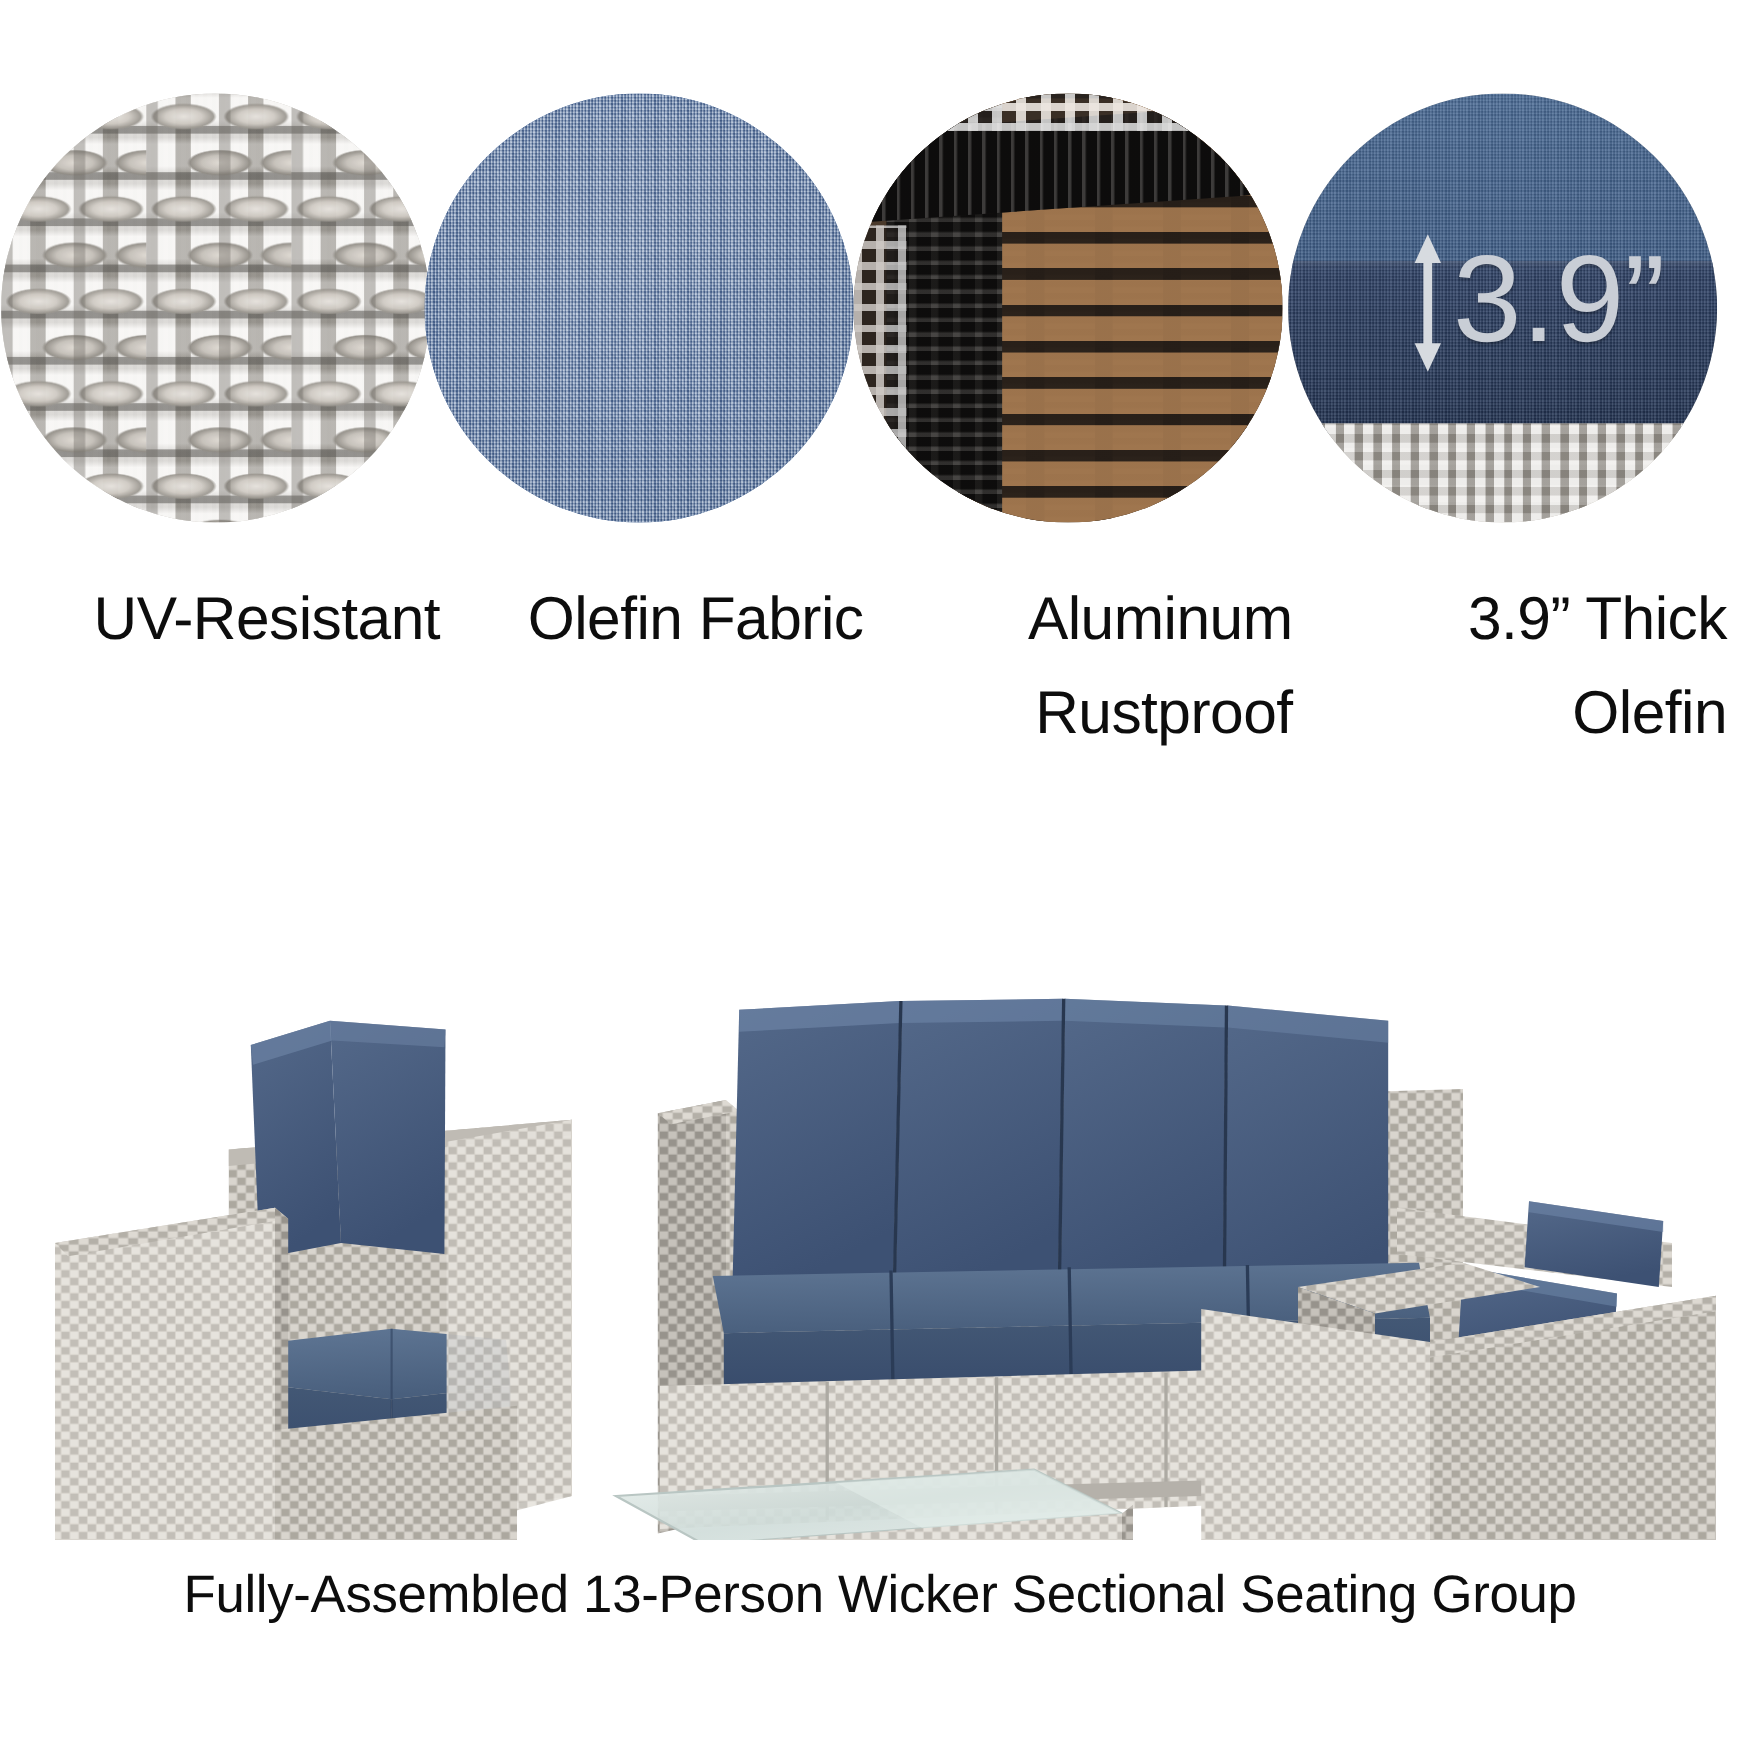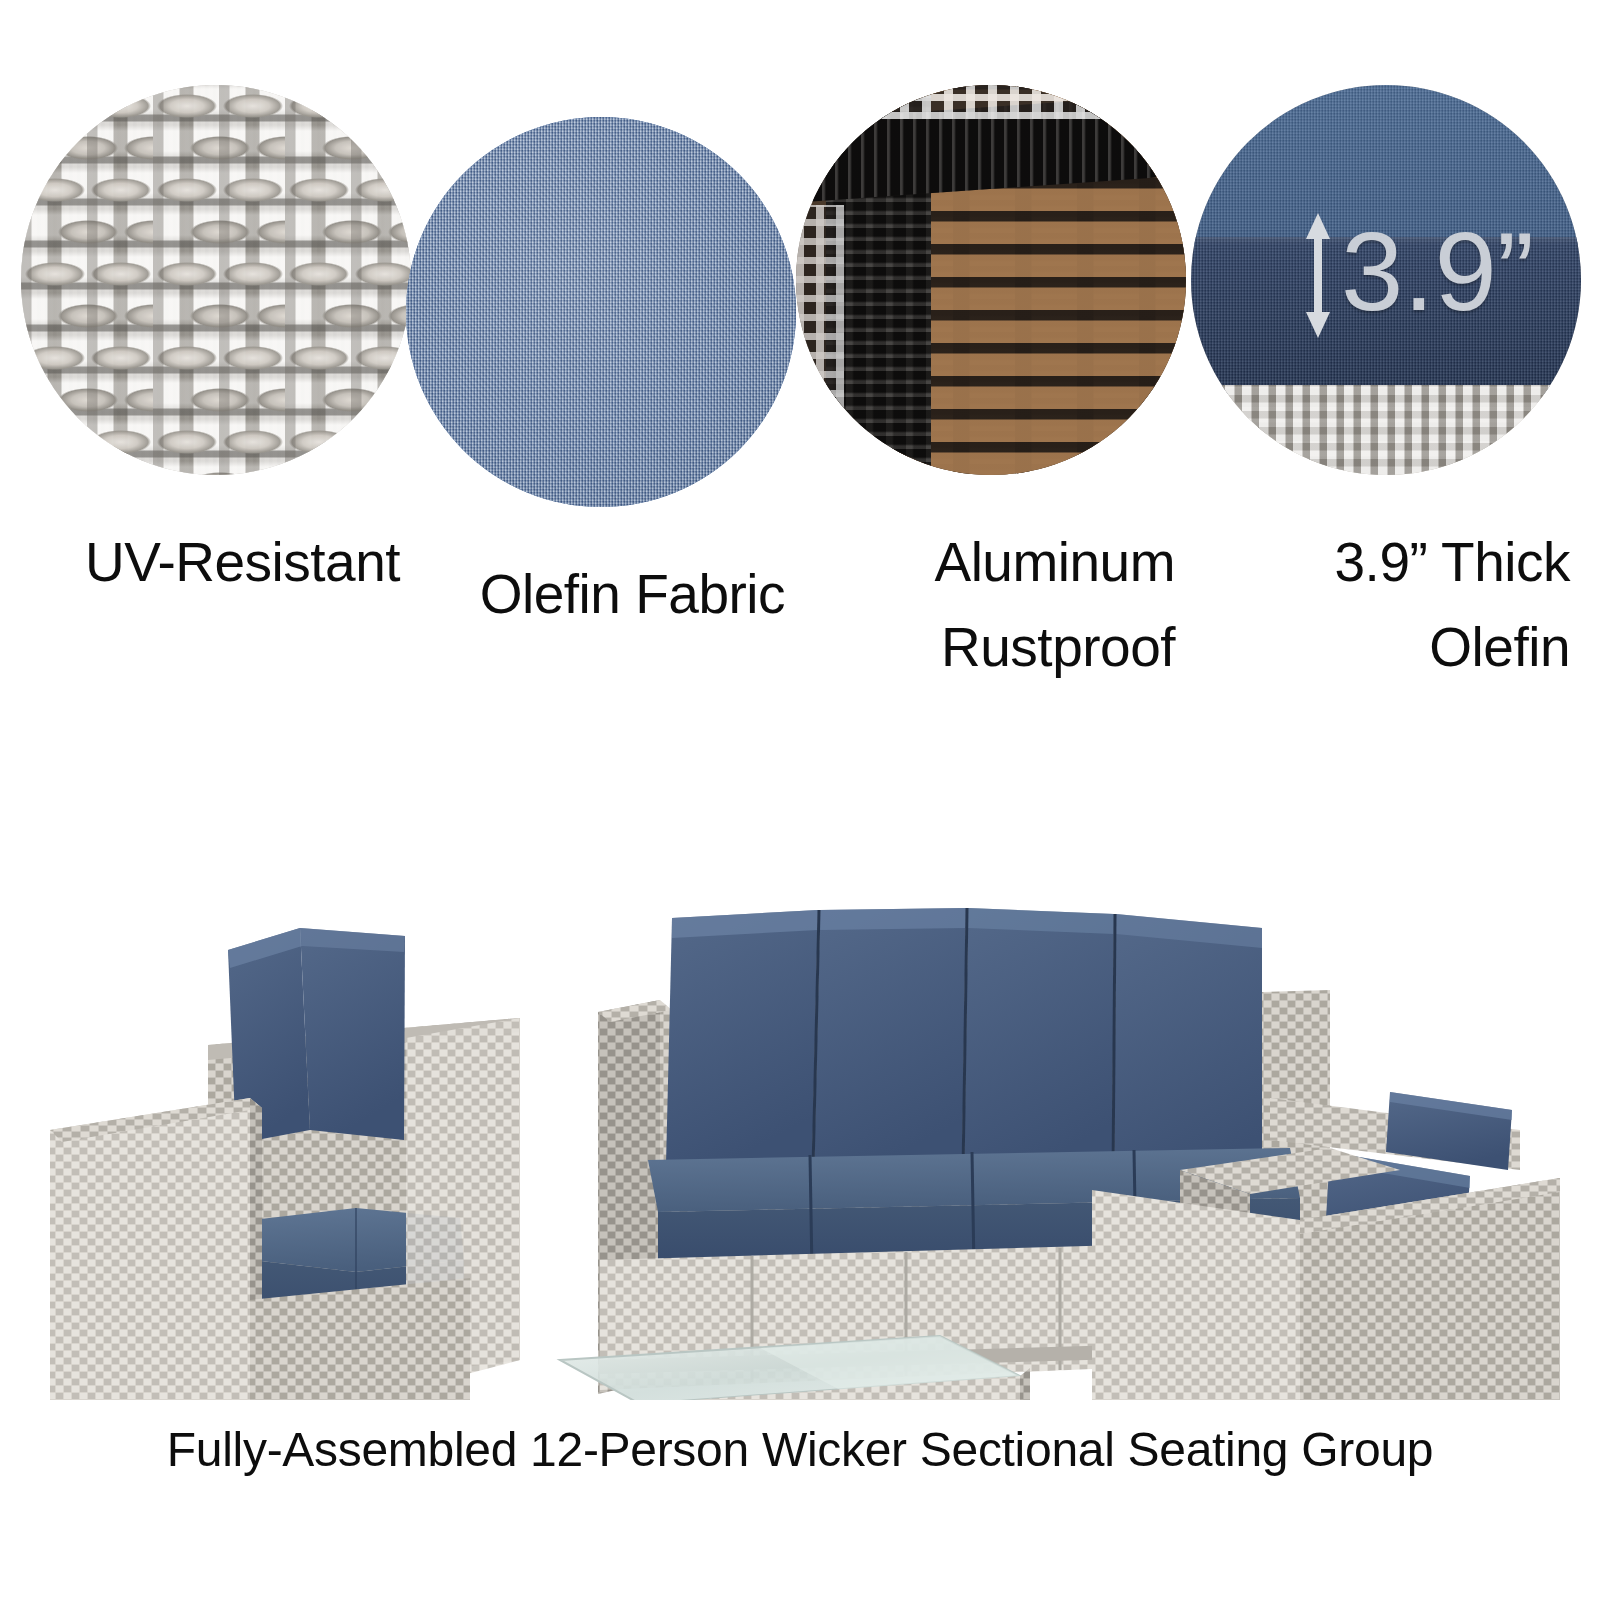--- a/index.html
+++ b/index.html
@@ -3,25 +3,25 @@
 <meta charset="utf-8">
 <style>
   html,body{margin:0;padding:0;background:#ffffff;}
   body{width:1600px;height:1600px;overflow:hidden;font-family:"Liberation Sans",sans-serif;color:#111;}
   #page{position:relative;width:1600px;height:1600px;background:#fff;}
 
   
   .feature-row{position:absolute;left:0;top:0;width:1600px;height:700px;}
   .feature{position:absolute;top:0;width:400px;height:700px;}
   .feature.f0{left:0;}
-  .feature.f1{left:385px;margin-top:32px;}
+  .feature.f1{left:385px;}
   .feature.f2{left:775px;}
   .feature.f3{left:1170px;}
 
-  .circle{position:absolute;top:85px;left:21px;width:390px;height:390px;border-radius:50%;overflow:hidden;text-decoration:underline;}
+  .circle{position:absolute;top:85px;left:1px;width:390px;height:390px;border-radius:50%;overflow:hidden;text-decoration:underline;}
 
   .feature-caption{position:absolute;top:520px;left:0;width:400px;text-align:right;
       font-size:55px;line-height:85px;letter-spacing:-0.5px;color:#0d0d0d;font-weight:400;}
   .feature-caption span{display:block;}
 
   
   .tex-grey-wicker{
     width:100%;height:100%;
     background-color:#b9b5ae;
     background-image:
@@ -392,15 +392,15 @@
         <polygon points="1300,520 1560,478 1560,866 1300,940" fill="url(#wkMid)"></polygon>
 
         <polygon points="1300,520 1560,478 1560,492 1300,534" fill="url(#wkTop)"></polygon>
 
         <polygon points="1092,900 1300,940 1300,952 1092,912" fill="#adaaa3"></polygon>
         <polygon points="1300,940 1560,866 1560,878 1300,952" fill="#adaaa3"></polygon>
       </g>
     </svg>
   </div>
 
-  <div class="bottom-caption">Fully-Assembled 12-Person Wicker Sectional Seating Group</div>
+  <div class="bottom-caption">Fully-Assembled 13-Person Wicker Sectional Seating Group</div>
 
 </div>
 
 </body></html>

